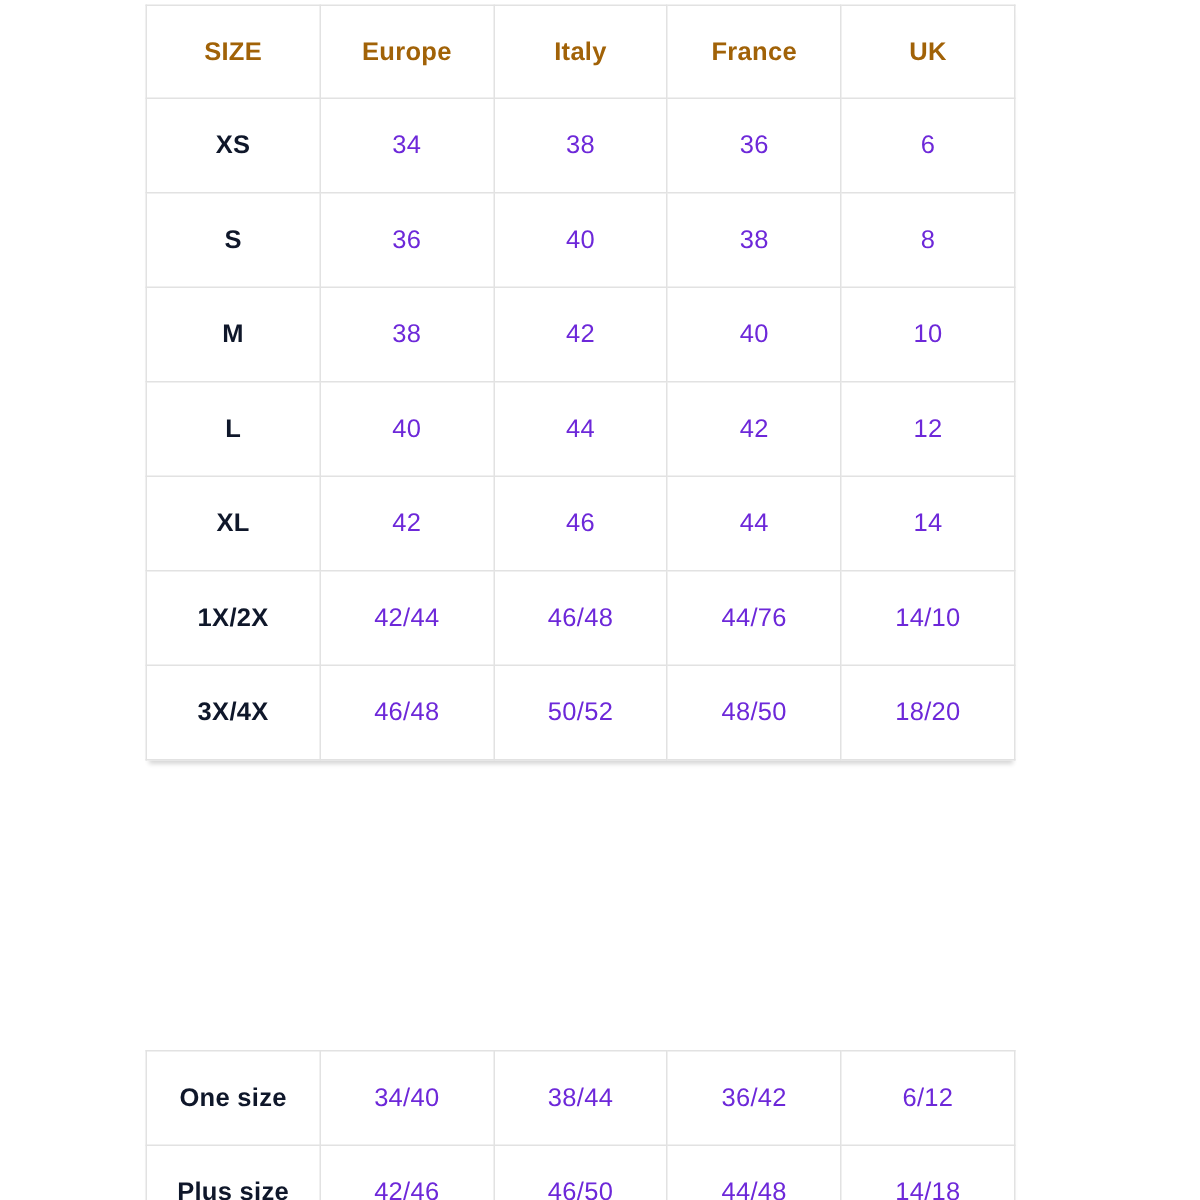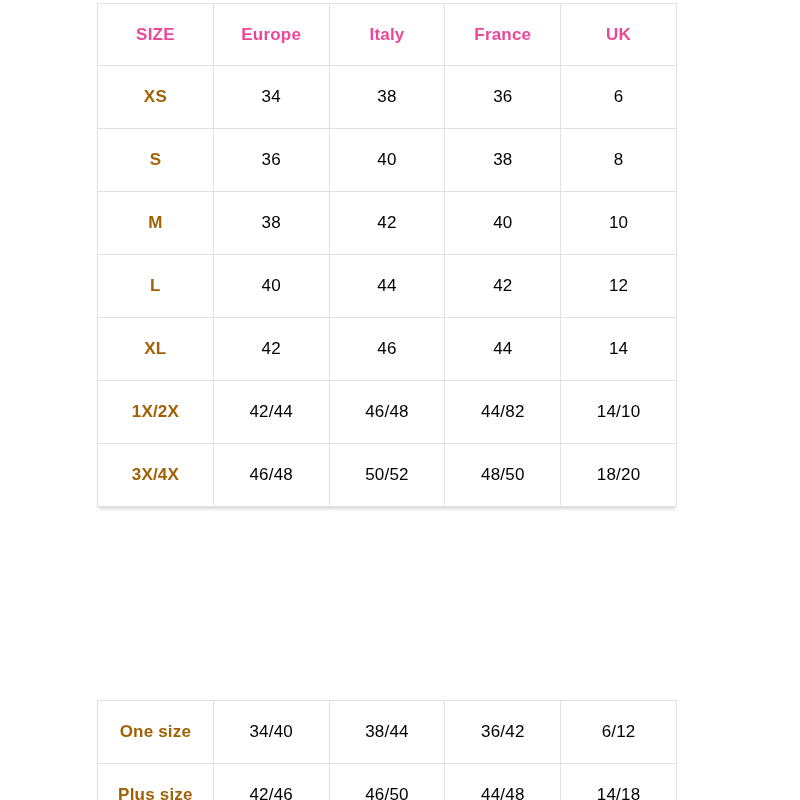--- a/index.html
+++ b/index.html
@@ -31,30 +31,30 @@
   table.size-table td {
     border: 1px solid #e2e2e2;
     text-align: center;
     vertical-align: middle;
     padding: 0;
     font-size: 17px;
     letter-spacing: 0.2px;
   }
   table.size-table th {
     height: 61px;
-    color: #ec4899;
+    color: #a16207;
     font-weight: 700;
   }
   table.size-table td {
     height: 62px;
-    color: #000000;
+    color: #6d28d9;
     font-weight: 400;
   }
   table.size-table td.row-label {
-    color: #a16207;
+    color: #0f172a;
     font-weight: 700;
   }
 </style>
 </head>
 <body>
 
 <div class="page">
 
   <table class="size-table main">
     <colgroup>
@@ -106,21 +106,21 @@
           <td class="row-label">XL</td>
           <td>42</td>
           <td>46</td>
           <td>44</td>
           <td>14</td>
         </tr>
         <tr>
           <td class="row-label">1X/2X</td>
           <td>42/44</td>
           <td>46/48</td>
-          <td>44/82</td>
+          <td>44/76</td>
           <td>14/10</td>
         </tr>
         <tr>
           <td class="row-label">3X/4X</td>
           <td>46/48</td>
           <td>50/52</td>
           <td>48/50</td>
           <td>18/20</td>
         </tr>
       </tbody>

